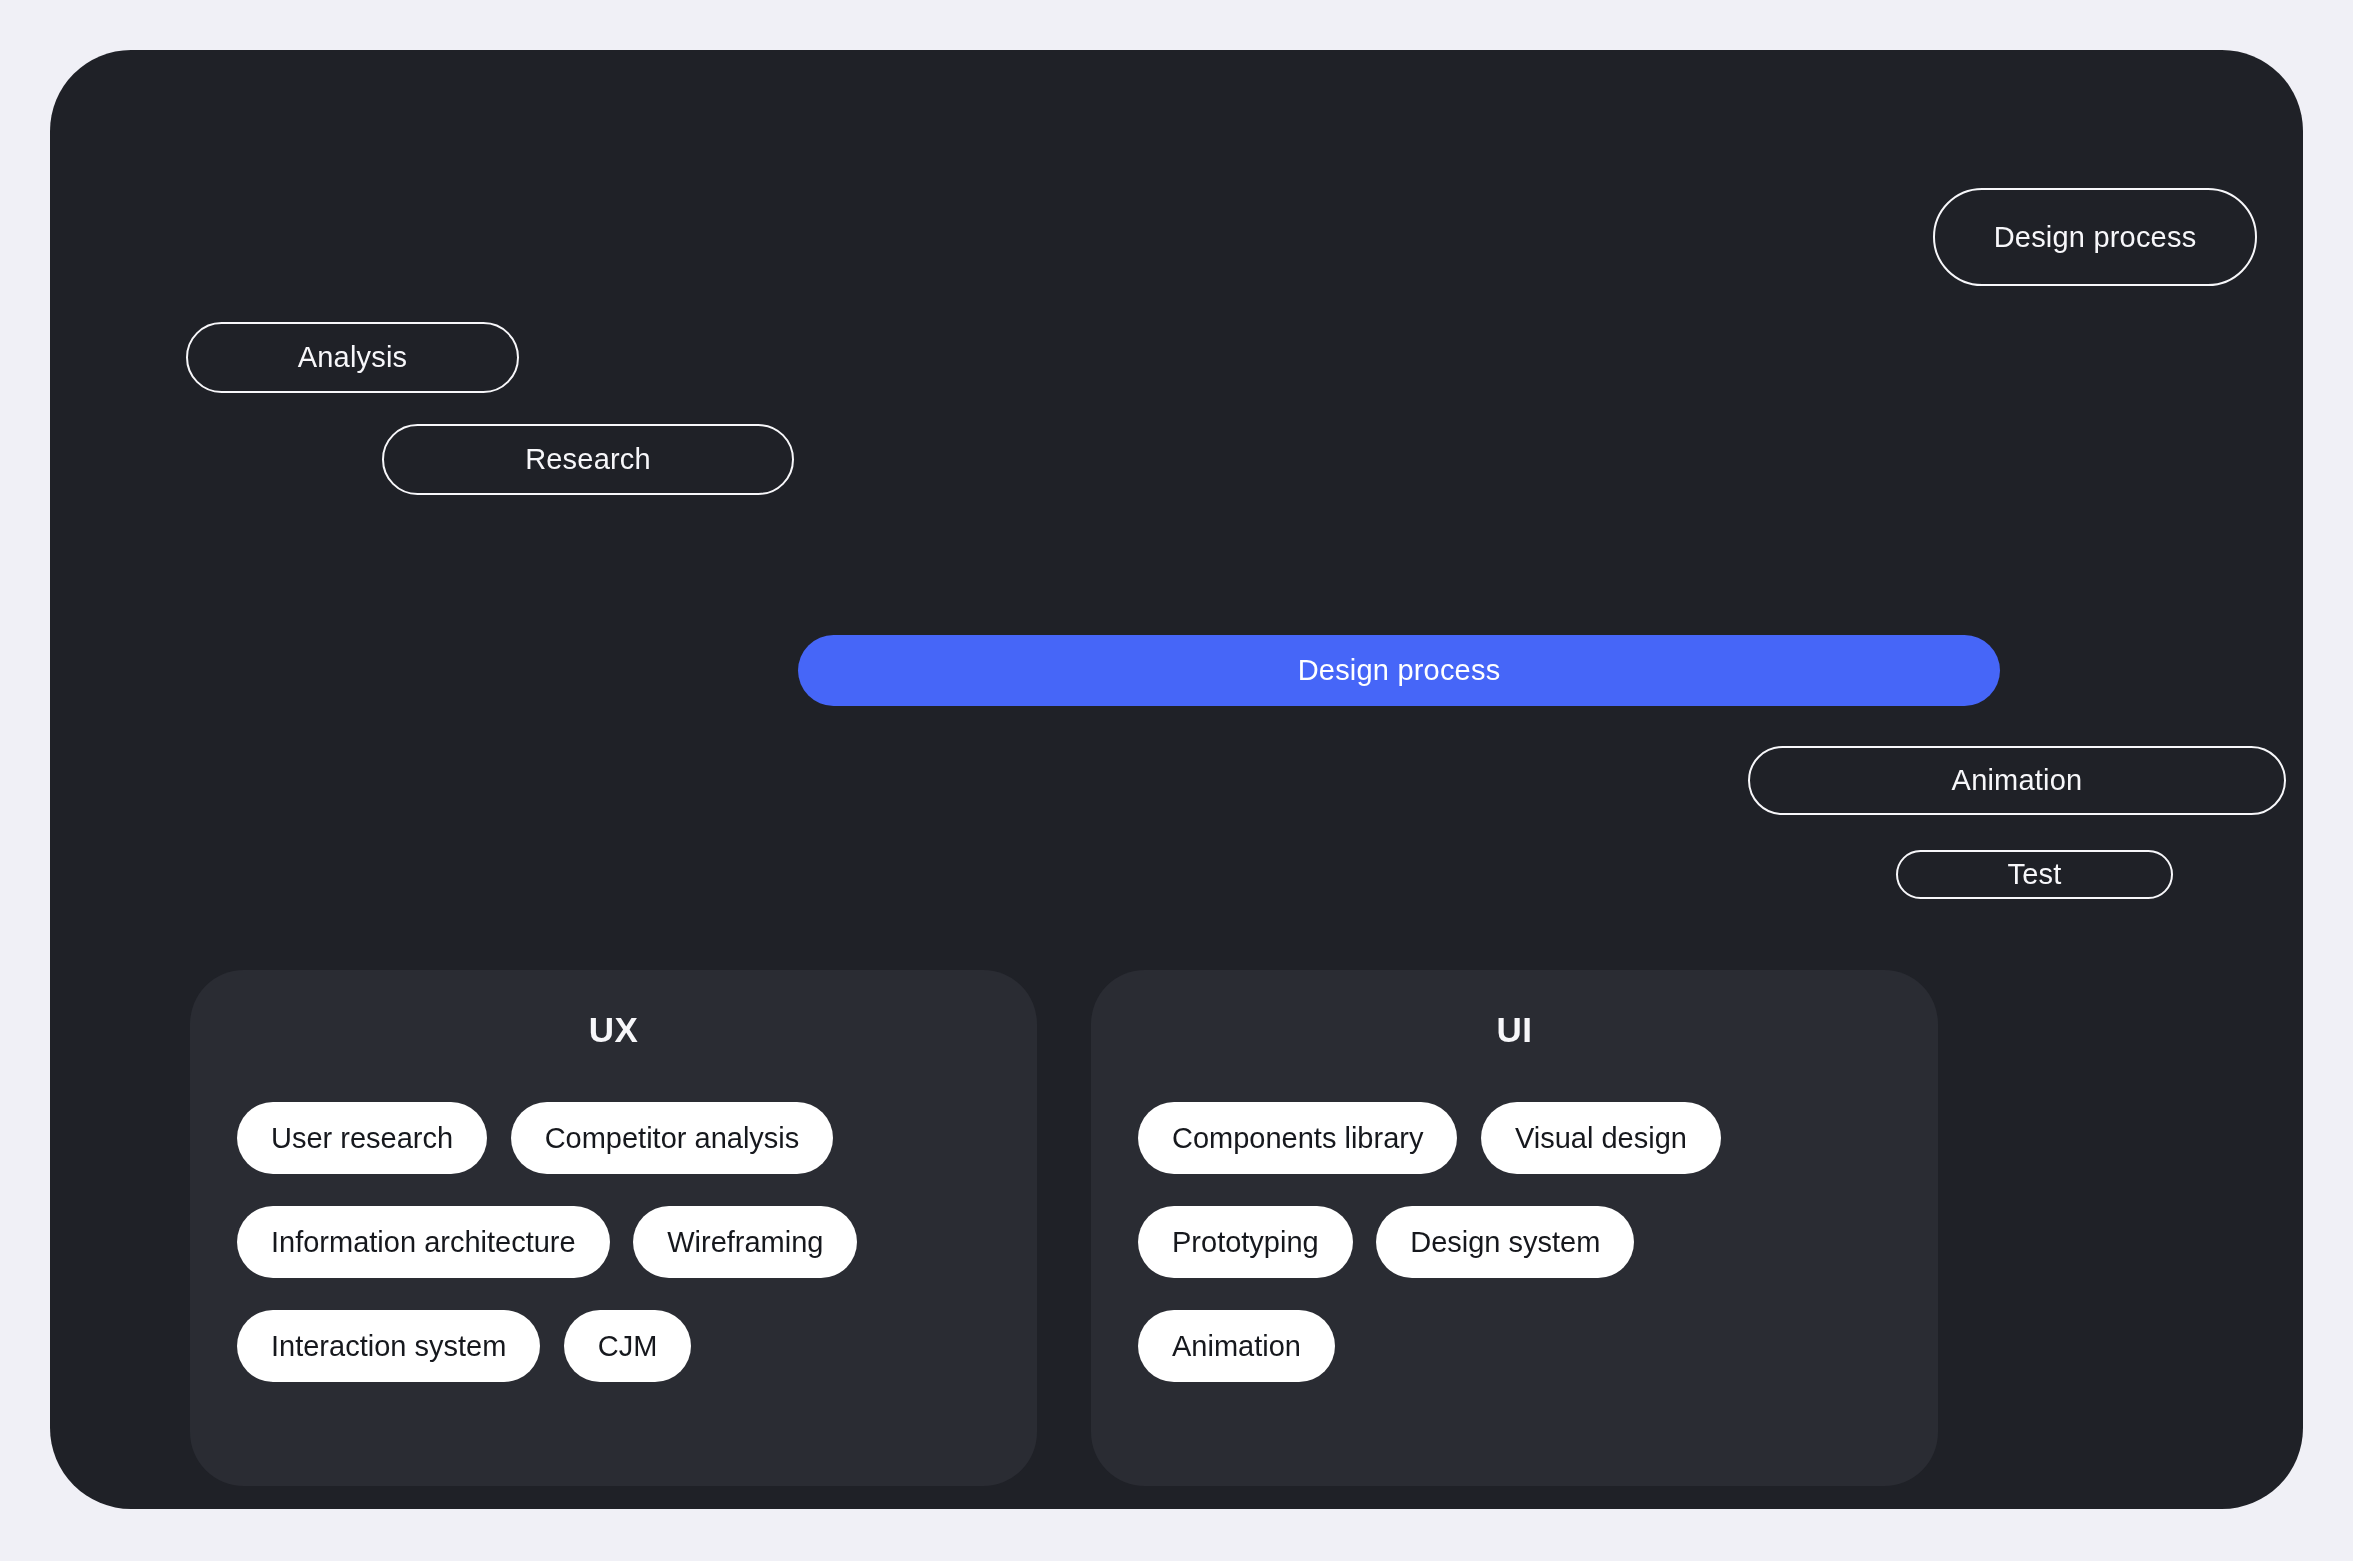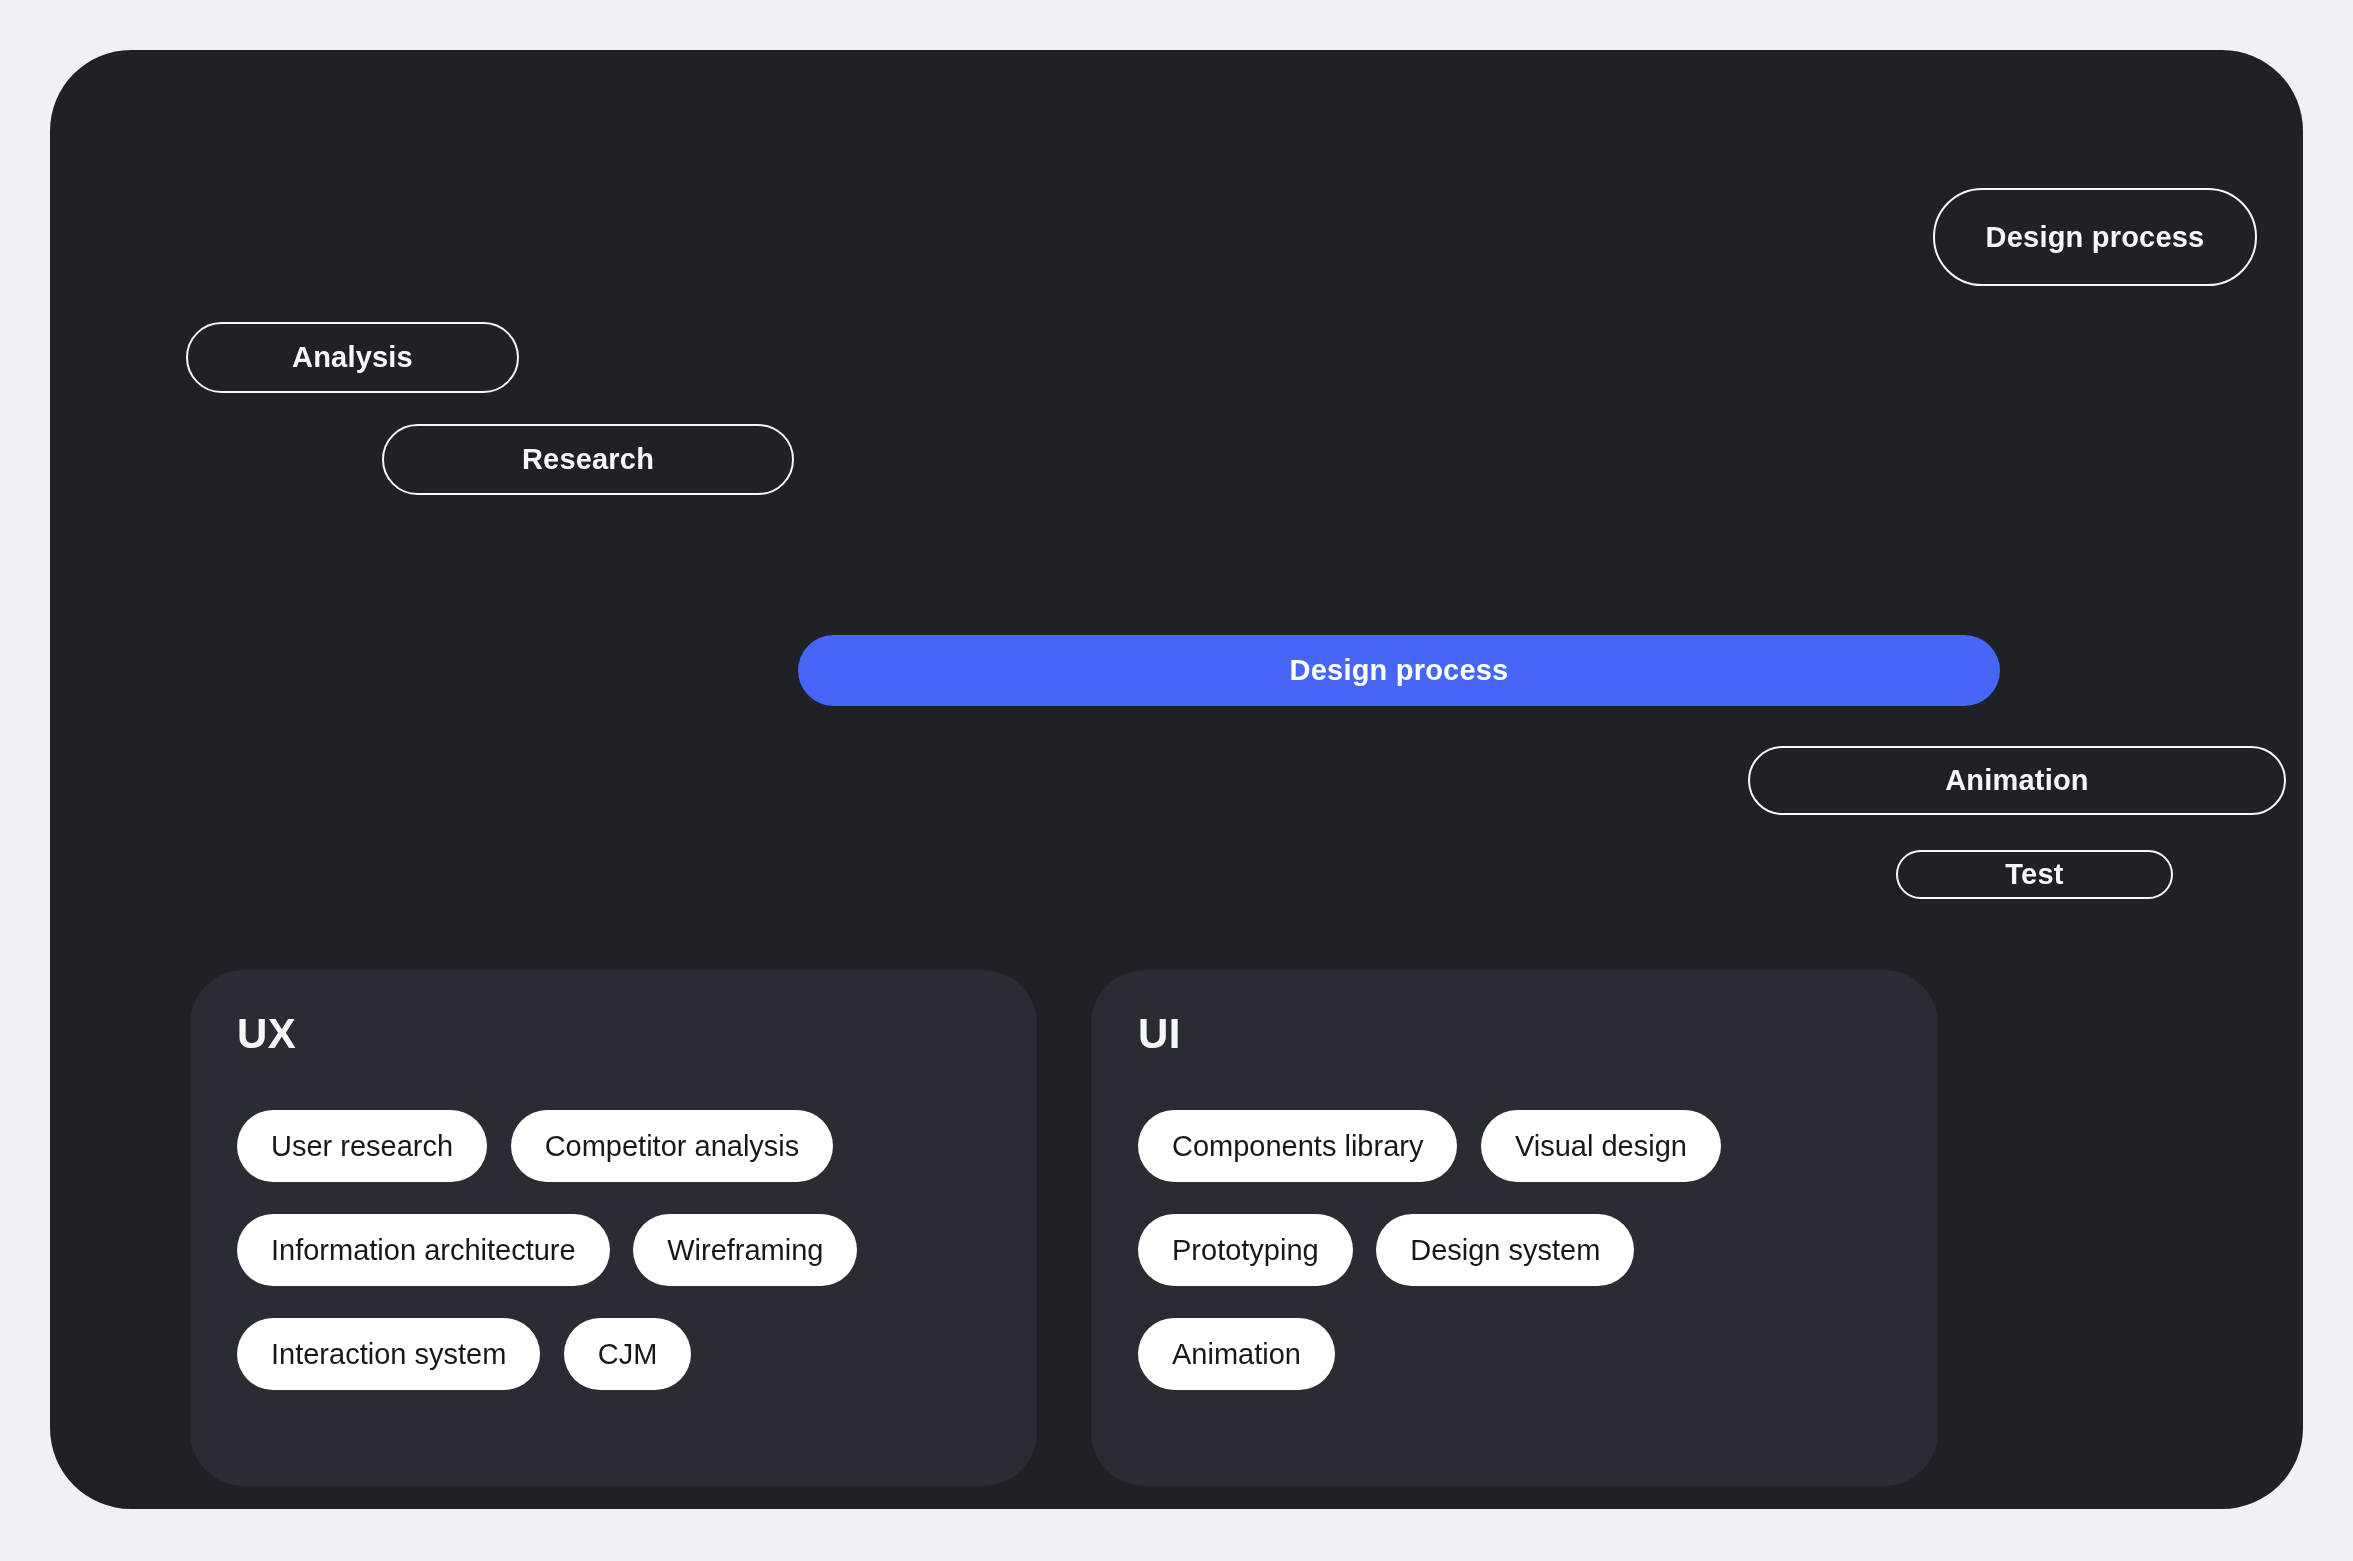--- a/index.html
+++ b/index.html
@@ -19,21 +19,21 @@
   }
   .pill {
     position: absolute;
     display: flex;
     align-items: center;
     justify-content: center;
     border: 2.5px solid #F7F7FA;
     border-radius: 840px;
     color: #F7F7FA;
     font-size: 29px;
-    font-weight: 700;
+    font-weight: 400;
     letter-spacing: 0.2px;
     white-space: nowrap;
   }
   .pill.filled {
     border: none;
     background: #4666F8;
     color: #FFFFFF;
   }
   
   .pill-legend    { left: 1883px; top: 138px; width: 324px;  height: 98px; }
@@ -48,23 +48,23 @@
     position: absolute;
     top: 920px;
     width: 847px; height: 516px;
     background: #2A2C33;
     border-radius: 54px;
     padding: 40px 47px 0 47px;
   }
   .card-ux { left: 140px; }
   .card-ui { left: 1041px; }
   .card-title {
-    text-align: left;
+    text-align: center;
     color: #F7F7FA;
-    font-size: 42px;
+    font-size: 35px;
     font-weight: 700;
     margin-bottom: 52px;
     letter-spacing: 0.4px;
   }
   .tag-row {
     display: flex;
     gap: 23.5px;
     margin-bottom: 32px;
   }
   .tag {

